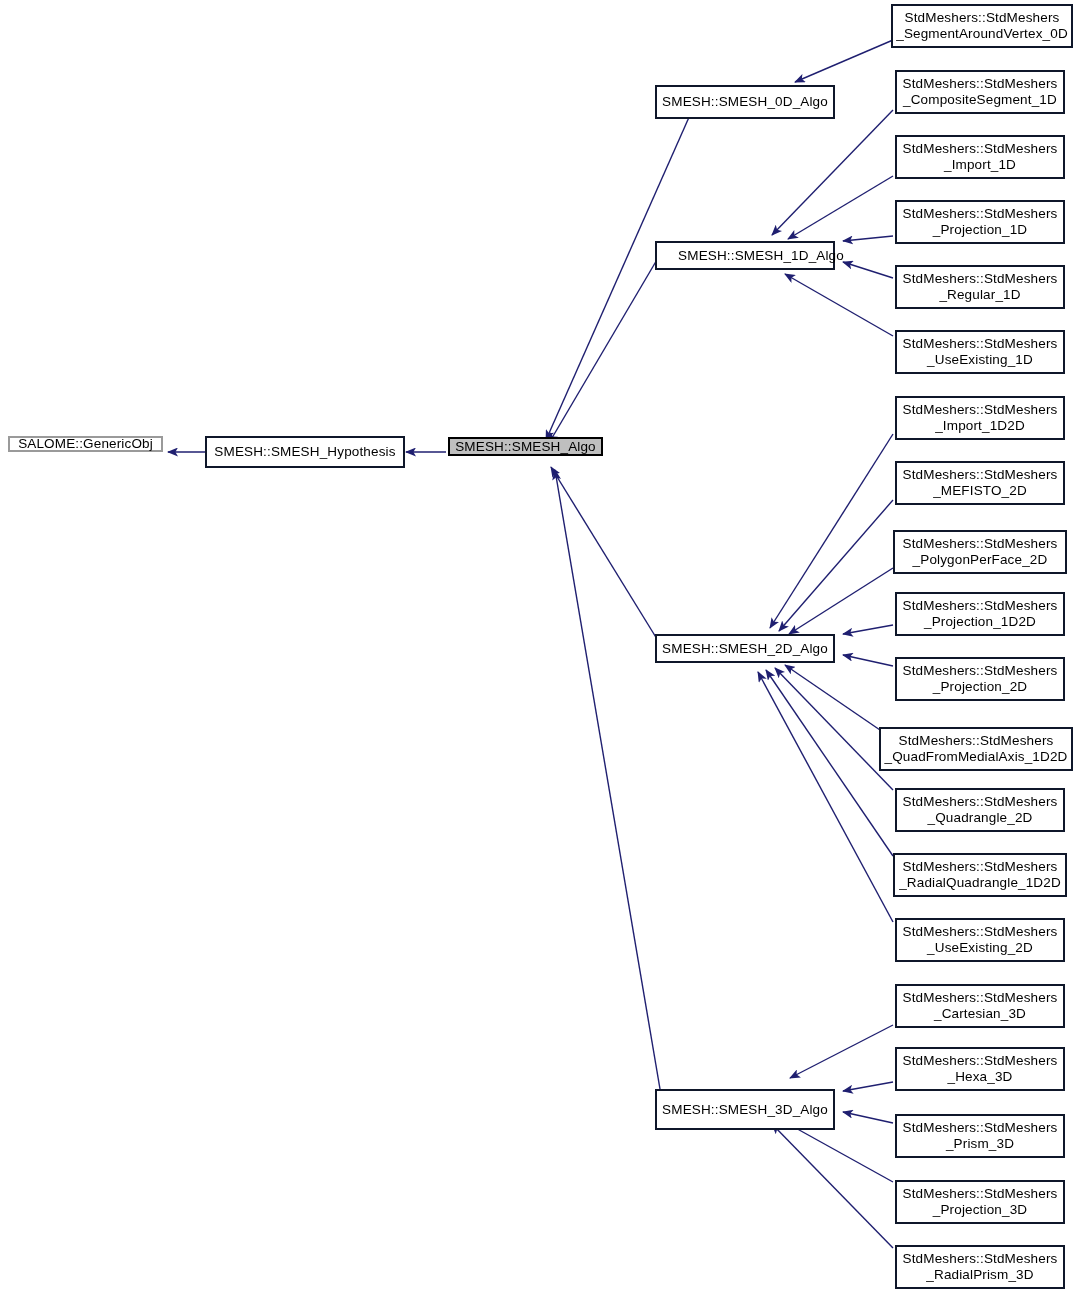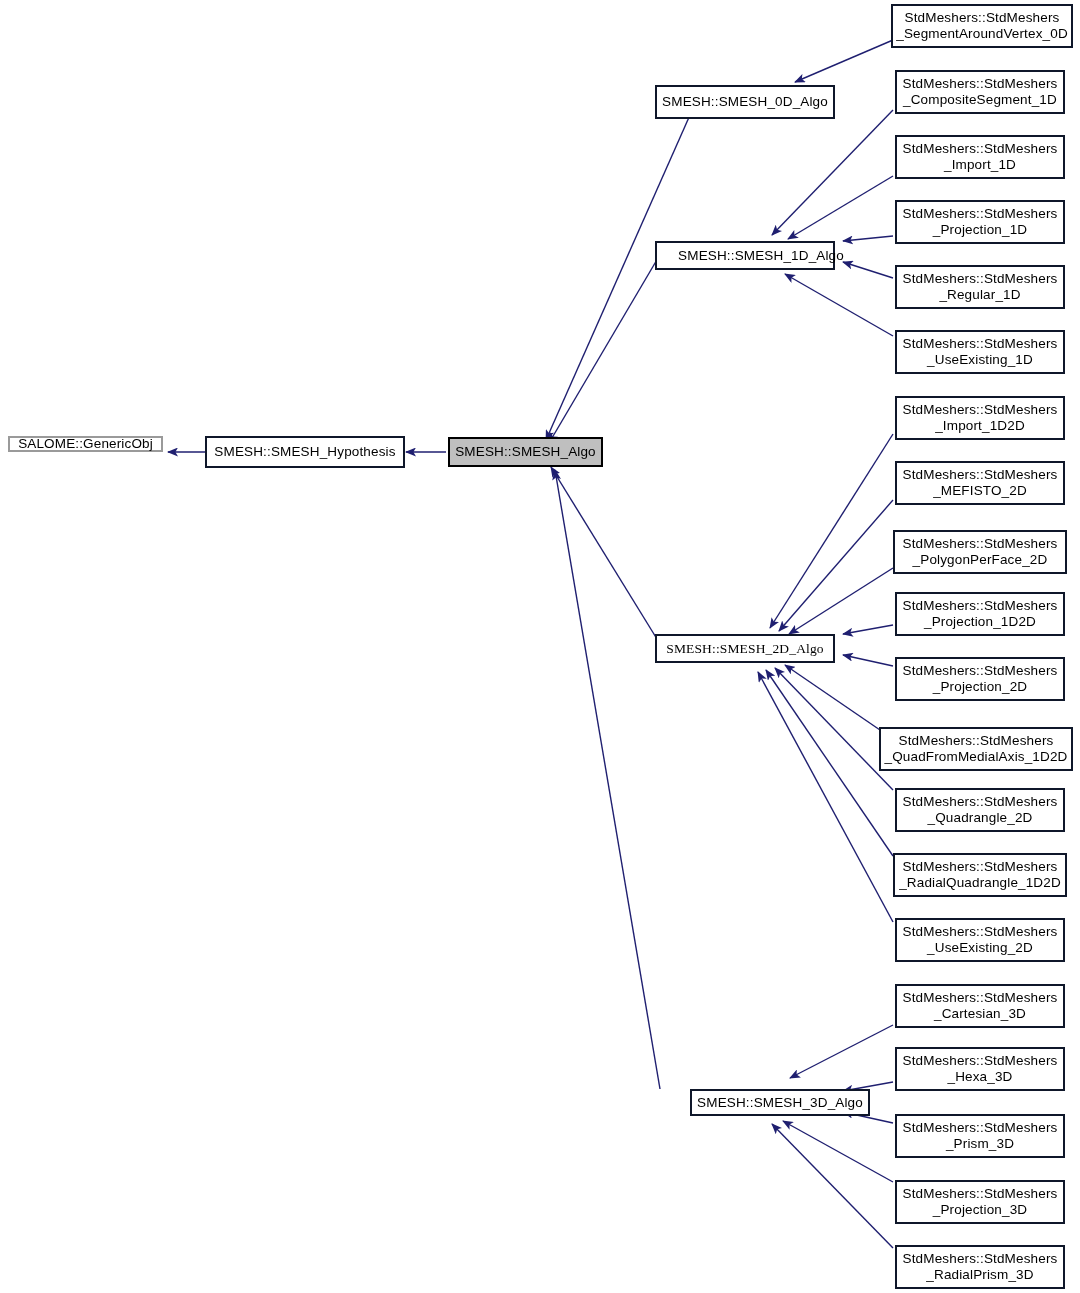--- a/index.html
+++ b/index.html
@@ -95,29 +95,29 @@
       <path d="M893,1123 L843,1112"></path>
       <path d="M893,1182 L783,1121"></path>
       <path d="M893,1248 L772,1124"></path>
     </g>
   </svg>
 
   <div class="node root single" style="left:8px; top:436px; width:155px; height:16px;">SALOME::GenericObj</div>
 
   <div class="node single" style="left:205px; top:436px; width:200px; height:32px;">SMESH::SMESH_Hypothesis</div>
 
-  <div class="node single highlight" style="left:448px; top:437px; width:155px; height:30px;">SMESH::SMESH_Algo</div>
+  <div class="node single highlight" style="left:448px; top:437px; width:155px; height:19px;">SMESH::SMESH_Algo</div>
 
   <div class="node single" style="left:655px; top:85px; width:180px; height:34px;">SMESH::SMESH_0D_Algo</div>
 
   <div class="node single" style="left:655px; top:241px; width:180px; height:29px;padding-left:32px;">SMESH::SMESH_1D_Algo</div>
 
-  <div class="node single" style="left:655px; top:634px; width:180px; height:29px;font-family:Liberation Serif, serif;">SMESH::SMESH_2D_Algo</div>
+  <div class="node single" style="left:655px; top:634px; width:180px; height:29px;">SMESH::SMESH_2D_Algo</div>
 
-  <div class="node single" style="left:690px; top:1089px; width:180px; height:27px;">SMESH::SMESH_3D_Algo</div>
+  <div class="node single" style="left:655px; top:1089px; width:180px; height:41px;">SMESH::SMESH_3D_Algo</div>
 
   <div class="node" style="left:891px; top:4px; width:182px; height:44px;">StdMeshers::StdMeshers
 _SegmentAroundVertex_0D</div>
 
   <div class="node" style="left:895px; top:70px; width:170px; height:44px;">StdMeshers::StdMeshers
 _CompositeSegment_1D</div>
 
   <div class="node" style="left:895px; top:135px; width:170px; height:44px;">StdMeshers::StdMeshers
 _Import_1D</div>
 

